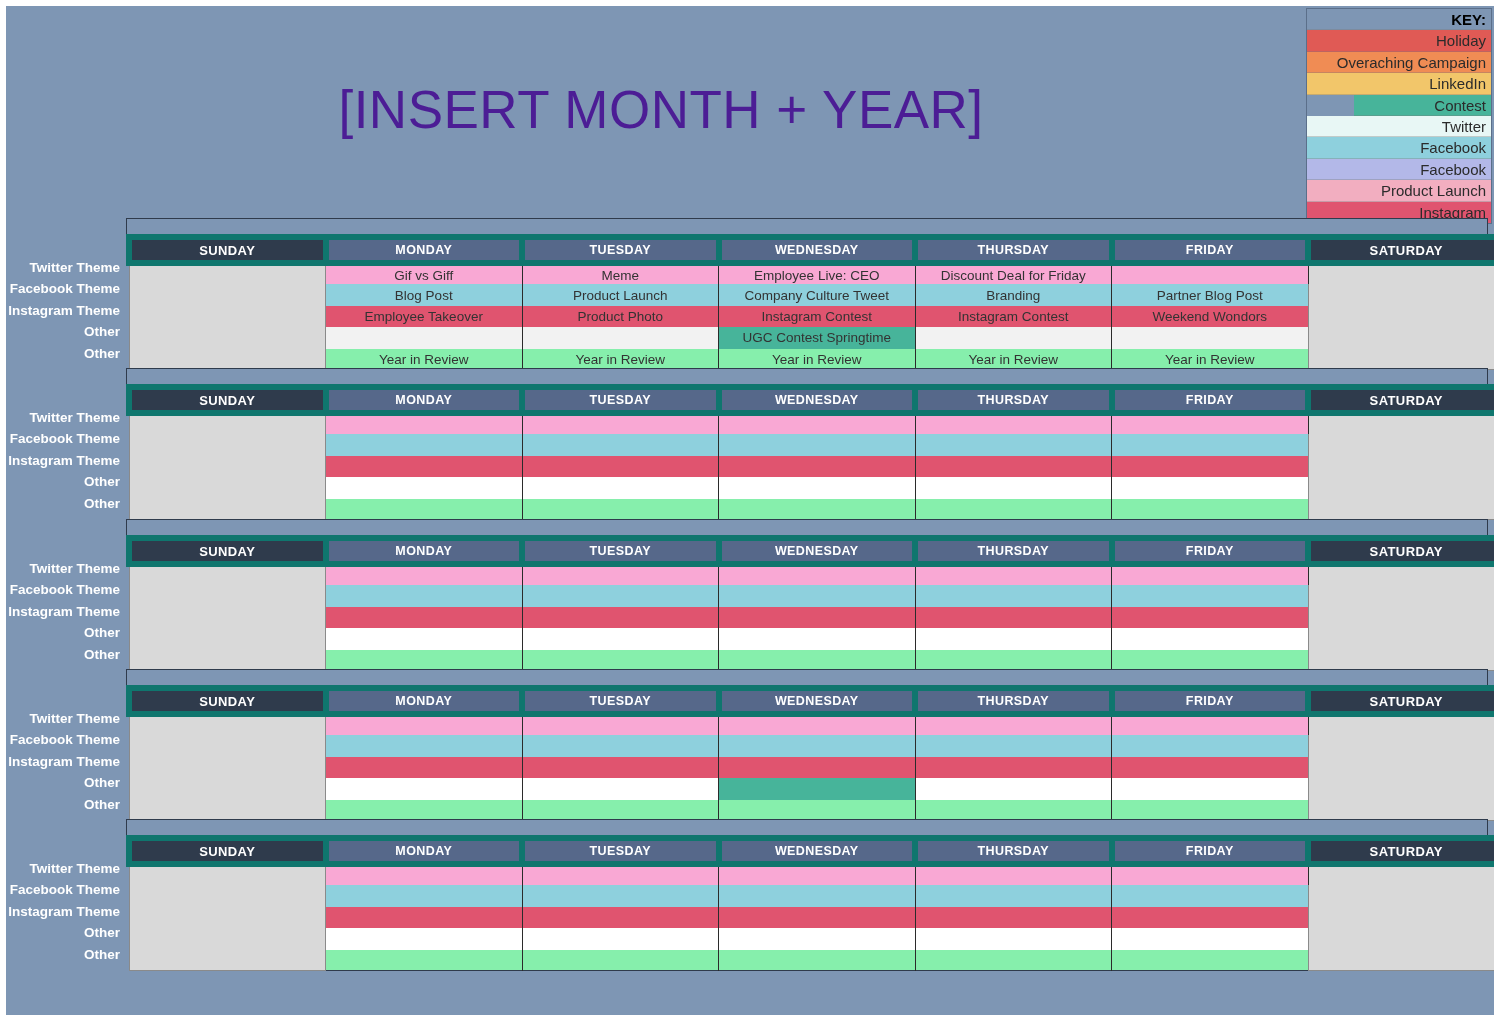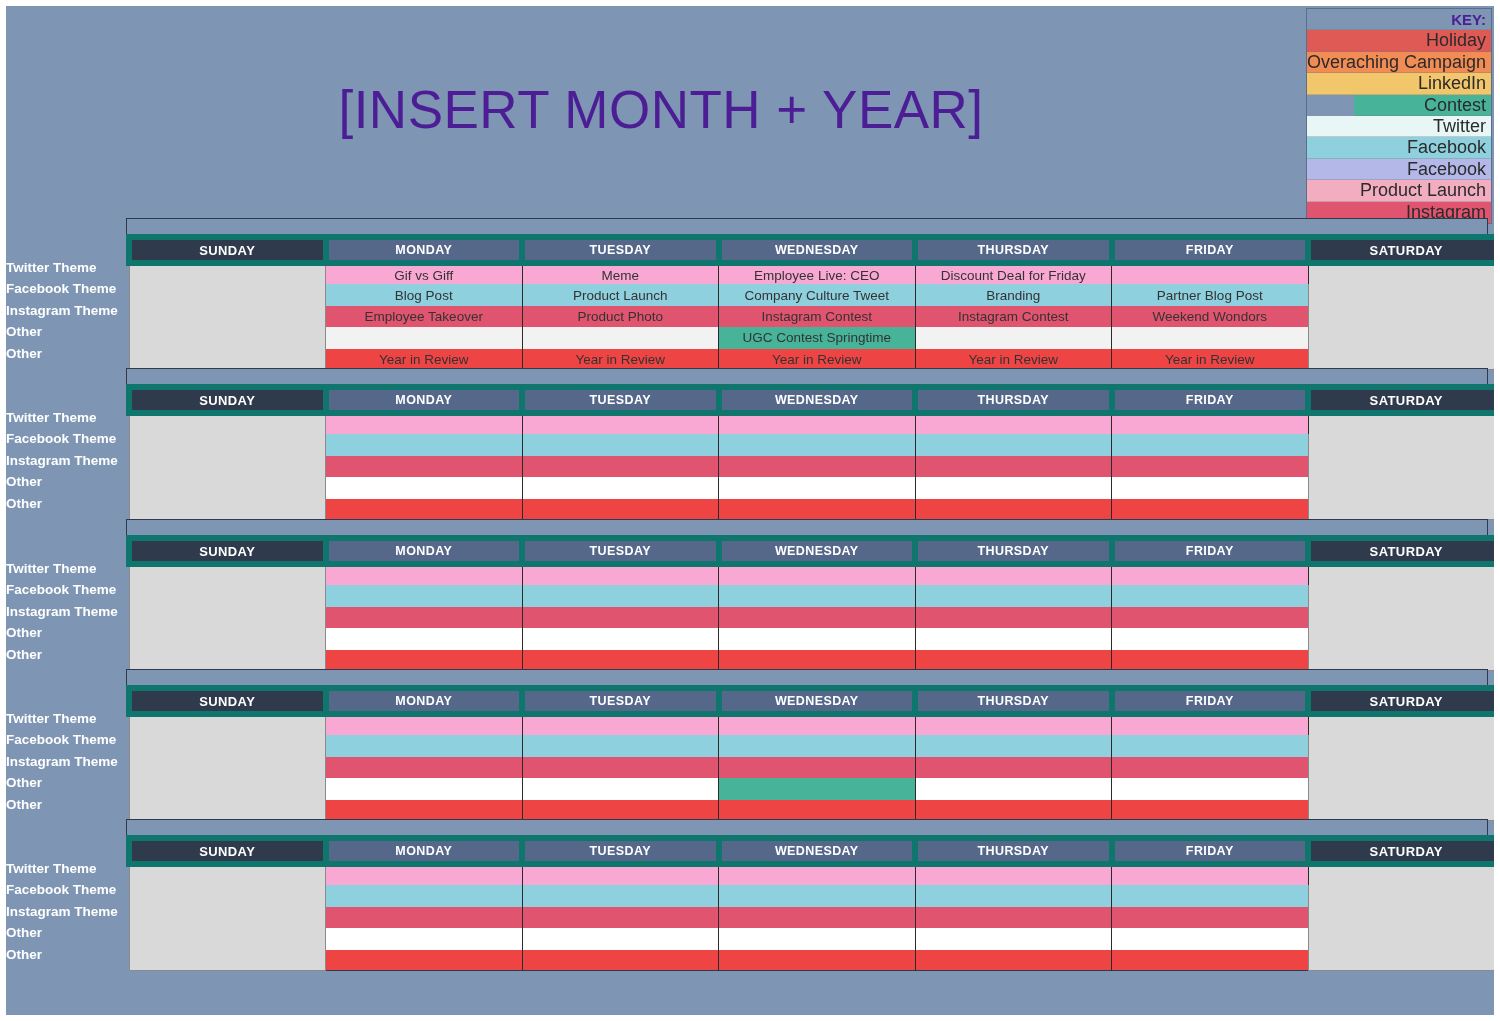--- a/index.html
+++ b/index.html
@@ -31,31 +31,31 @@
     width: 186px;
     border: 1px solid #5b6f8a;
     box-sizing: border-box;
     background: #7e96b4;
   }
   .key-row {
     height: 21.4px;
     line-height: 21.4px;
     text-align: right;
     padding-right: 5px;
-    font-size: 18px;
+    font-size: 15px;
     color: #2b2b2b;
     box-sizing: border-box;
     border-bottom: 1px solid rgba(120,120,120,0.35);
     white-space: nowrap;
     overflow: hidden;
   }
   .key-row:last-child { border-bottom: none; }
   .key-row.key-title {
     background: #7e96b4;
-    color: #4c1d95;
+    color: #000000;
     font-weight: bold;
     font-size: 15px;
   }
 
   
   #main-title {
     position: absolute;
     left: 0;
     top: 72px;
     width: 1310px;
@@ -121,29 +121,29 @@
     background: #d9d9d9;
     border: 1px solid #8a8a8a;
   }
 
   
   .r-twitter   { background: #f9a8d4; }
   .r-facebook  { background: #8ed0dd; margin-left: 25px; }
   .r-instagram { background: #e0546f; }
   .r-other1    { background: #f2f2f2; }
   .r-other1-blank { background: #ffffff; }
-  .r-other2    { background: #ef4444; }
+  .r-other2    { background: #86efac; }
   .c-contest   { background: #47b49a; }
 
   
   .row-labels {
     position: absolute;
     left: 0;
     width: 117px;
-    text-align: left;
+    text-align: right;
     color: #ffffff;
     font-weight: bold;
     font-size: 13.5px;
   }
   .row-labels div {
     height: 21.4px;
     line-height: 21.4px;
     padding-right: 3px;
     white-space: nowrap;
     overflow: hidden;

